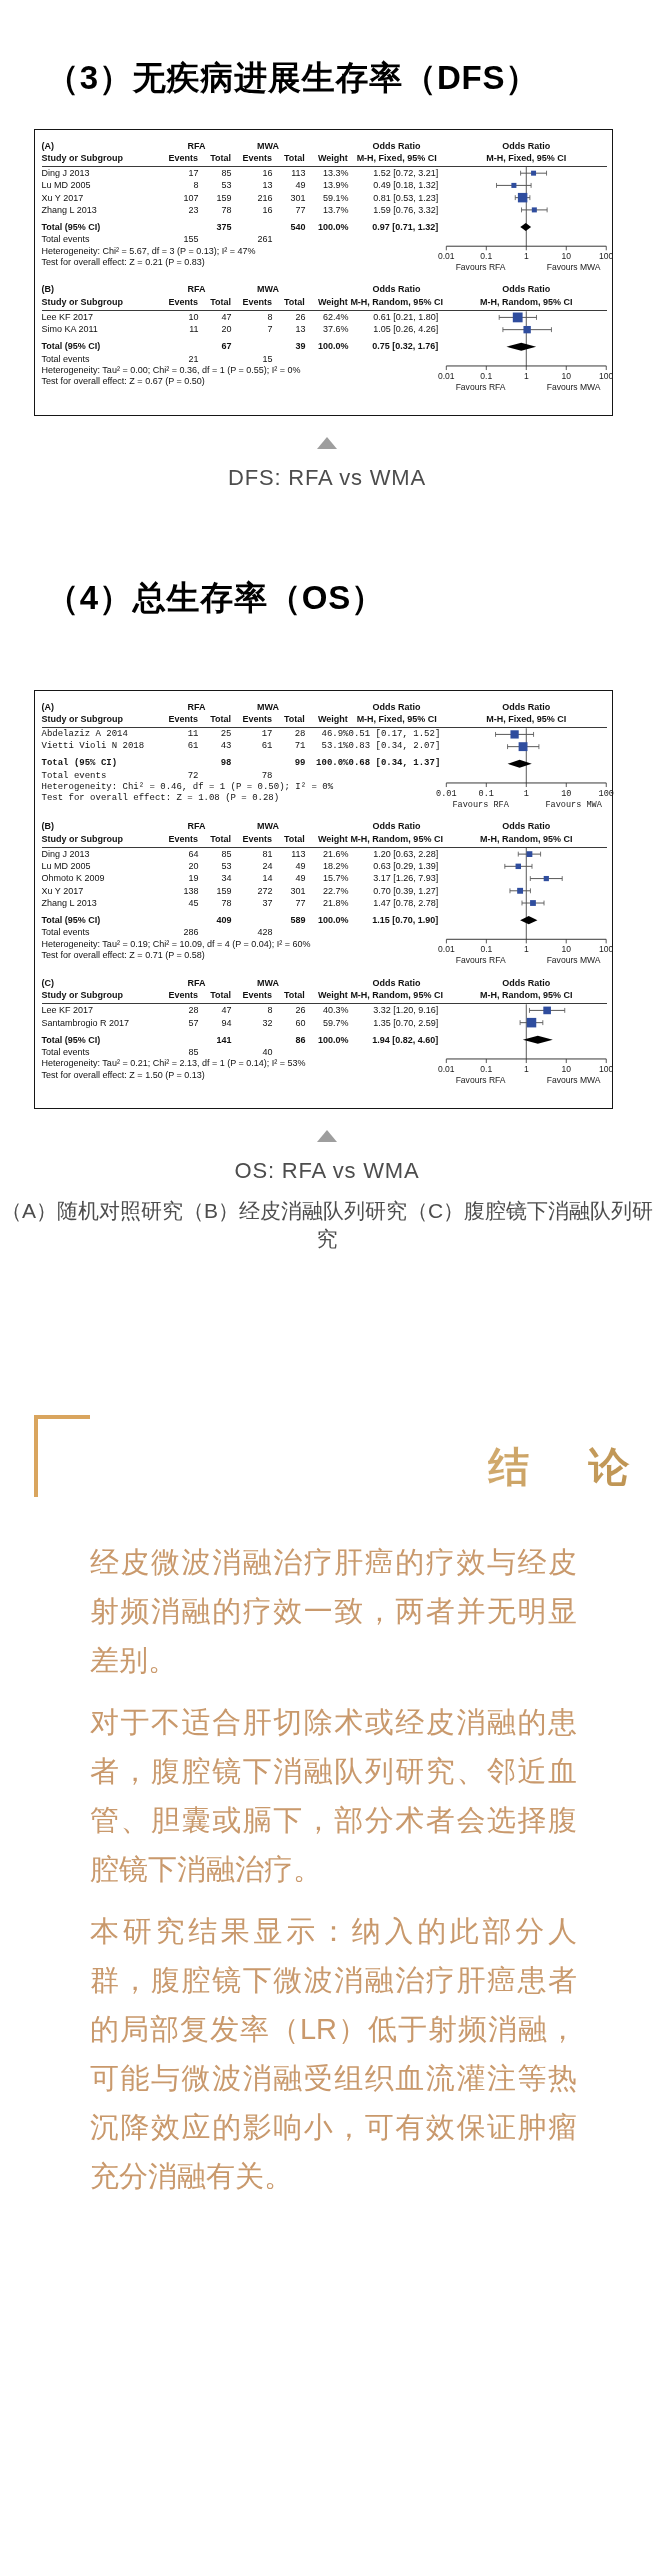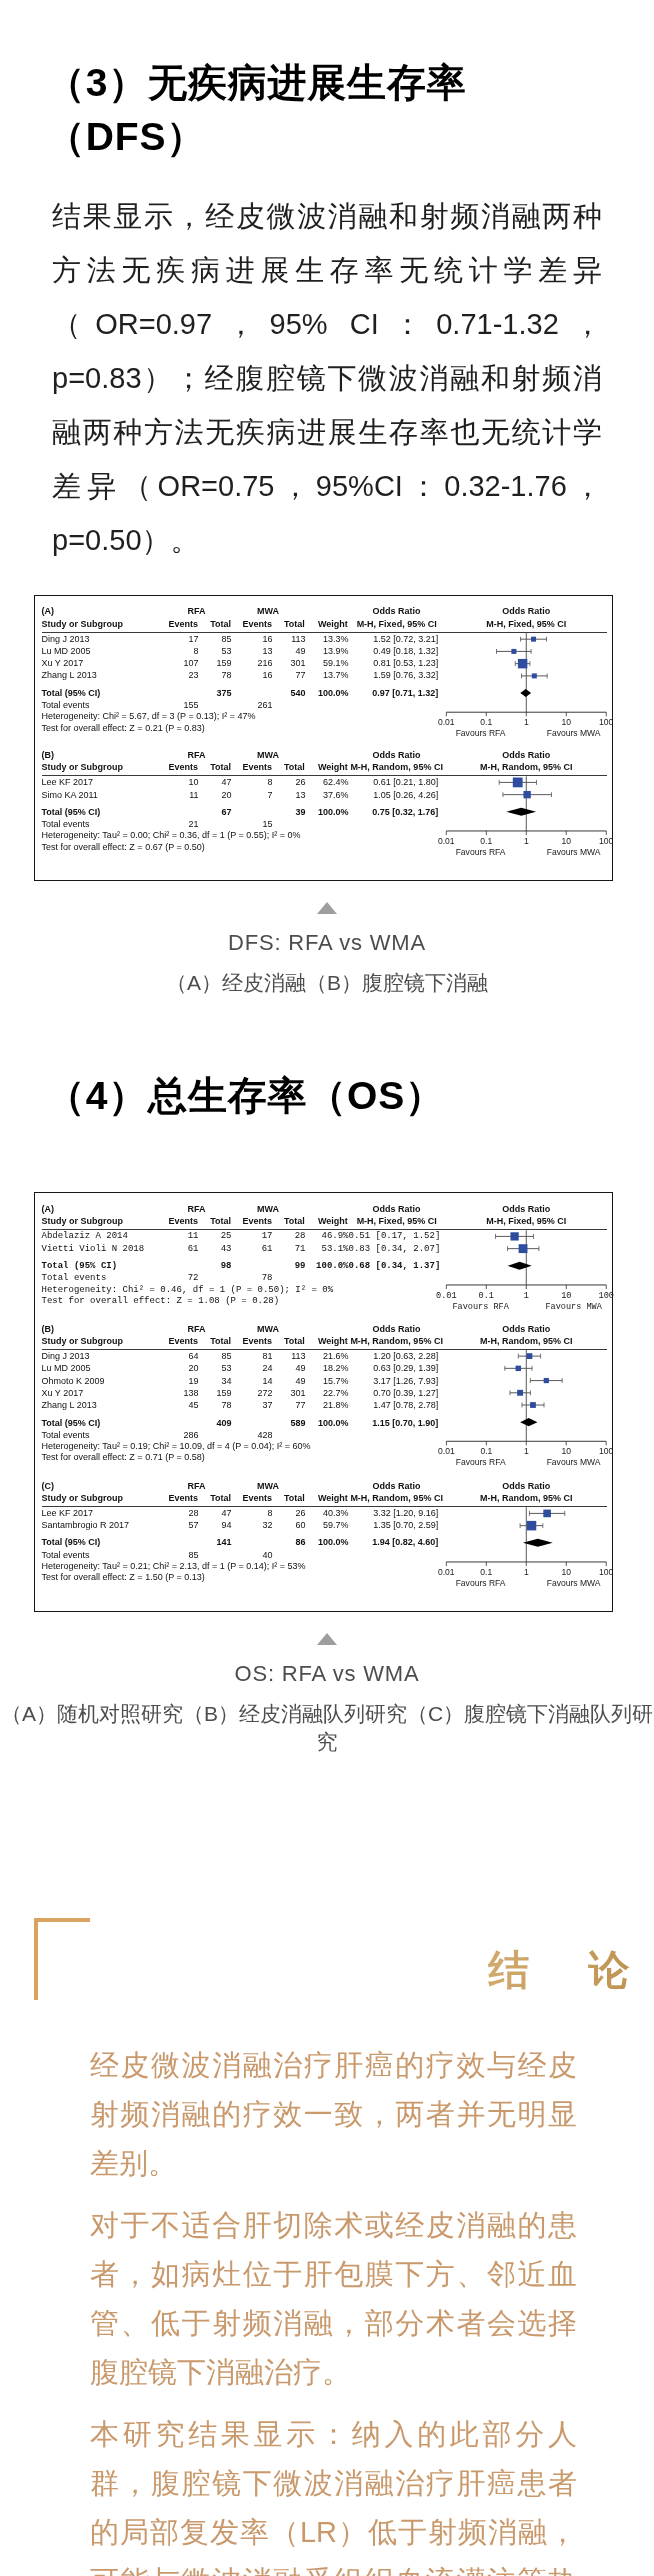--- a/index.html
+++ b/index.html
@@ -1,20 +1,20 @@
 <!DOCTYPE html>
 <html style="font-size:13px"><head>
 <meta charset="utf-8">
 <style>
   html,body{margin:0;padding:0;background:#ffffff;}
   body{width:654px;min-height:2576px;font-family:"Liberation Sans","DejaVu Sans",sans-serif;color:#1c1c1c;}
   .page{padding-top:56px;}
 
   
-  .sec-heading{font-size:39px;font-weight:bold;color:#000;margin:0 46px 24.5px 46px;letter-spacing:0.8px;}
+  .sec-heading{font-size:33px;font-weight:bold;color:#000;margin:0 46px 24.5px 46px;letter-spacing:0.8px;}
   .body-para{font-size:29px;line-height:54px;text-align:justify;color:#1f1f1f;margin:0 52px;}
 
   
   .fig{border:1.6px solid #161616;margin:28px 41px 0 34px;padding:6.5px 4.9px 11.4px 6.5px;background:#fff;}
   .fp-panel{position:relative;margin:3.3px 0 11.4px 0;font-size:9px;color:#111;}
   .fp-row{display:flex;height:12.3px;line-height:12.3px;white-space:nowrap;}
   .fp-h1{height:12.3px;font-weight:bold;}
   .fp-h2{height:14px;font-weight:bold;border-bottom:1.2px solid #3a3a3a;}
   .fp-gap{height:4.9px;}
   .fp-bold{font-weight:bold;}
@@ -45,21 +45,20 @@
   .conc-title{font-family:"Liberation Serif","DejaVu Serif",serif;font-size:41px;font-weight:bold;color:#c59а5f;color:#c59a5f;text-align:right;letter-spacing:24.5px;padding-left:24.5px;margin:23px 0 43px 0;
     background:linear-gradient(100deg,#a87c3e 10%,#e2bd85 55%,#bf9554 95%);-webkit-background-clip:text;background-clip:text;-webkit-text-fill-color:transparent;}
   .conc-para{color:#c9996c;font-size:29px;line-height:49px;text-align:justify;margin:0 77px 13px 90px;}
 </style>
 </head>
 <body>
 
 <div class="page">
 
   <div class="sec-heading">（3）无疾病进展生存率（DFS）</div>
-  <p class="body-para">结果显示，经皮微波消融和射频消融两种方法无疾病进展生存率无统计学差异（OR=0.97，95% CI：0.71-1.32，p=0.83）；经腹腔镜下微波消融和射频消融两种方法无疾病进展生存率也无统计学差异（OR=0.75，95%CI：0.32-1.76，p=0.50）。</p>
 
   <div class="fig" id="fig-dfs">
       <div class="fp-panel">
         <div class="fp-row fp-h1">
           <span class="c-study">(A)</span>
           <span class="" style="width: 69px; text-align: center; display: inline-block;">RFA</span>
           <span class="" style="width: 74px; text-align: center; display: inline-block;">MWA</span>
           <span class="" style="width: 43px; text-align: center; display: inline-block;"></span>
           <span class="" style="width: 98px; text-align: center; display: inline-block;">Odds Ratio</span>
           <span class="" style="width: 162px; text-align: center; display: inline-block;">Odds Ratio</span>
@@ -245,21 +244,20 @@
             <text x="62" y="96" text-anchor="middle" font-size="10.5" fill="#1a1a1a">Favours RFA</text>
             <text x="176" y="96" text-anchor="middle" font-size="10.5" fill="#1a1a1a">Favours MWA</text>
           </svg>
         </div>
       </div>
     </div>
 
   <div class="figcap">
     <div class="cap-tri"></div>
     <div class="cap-title">DFS: RFA vs WMA</div>
-    <div class="cap-sub">（A）经皮消融（B）腹腔镜下消融</div>
   </div>
 
   <div class="gap-os"></div>
   <div class="sec-heading">（4）总生存率（OS）</div>
 
   <div class="gap-fig2"></div>
   <div class="fig" id="fig-os">
       <div class="fp-panel">
         <div class="fp-row fp-h1">
           <span class="c-study">(A)</span>
@@ -553,19 +551,19 @@
   <div class="figcap">
     <div class="cap-tri"></div>
     <div class="cap-title">OS: RFA vs WMA</div>
     <div class="cap-sub">（A）随机对照研究（B）经皮消融队列研究（C）腹腔镜下消融队列研究</div>
   </div>
 
   <div class="conclusion">
     <div class="corner-tl"></div>
     <div class="conc-title">结 论</div>
     <p class="conc-para">经皮微波消融治疗肝癌的疗效与经皮射频消融的疗效一致，两者并无明显差别。</p>
-    <p class="conc-para">对于不适合肝切除术或经皮消融的患者，如病灶位于肝包膜下方、邻近血管、低于射频消融，部分术者会选择腹腔镜下消融治疗。</p>
+    <p class="conc-para">对于不适合肝切除术或经皮消融的患者，腹腔镜下消融队列研究、邻近血管、胆囊或膈下，部分术者会选择腹腔镜下消融治疗。</p>
     <p class="conc-para">本研究结果显示：纳入的此部分人群，腹腔镜下微波消融治疗肝癌患者的局部复发率（LR）低于射频消融，可能与微波消融受组织血流灌注等热沉降效应的影响小，可有效保证肿瘤充分消融有关。</p>
 
   </div>
 
 </div>
 
 
 </body></html>

